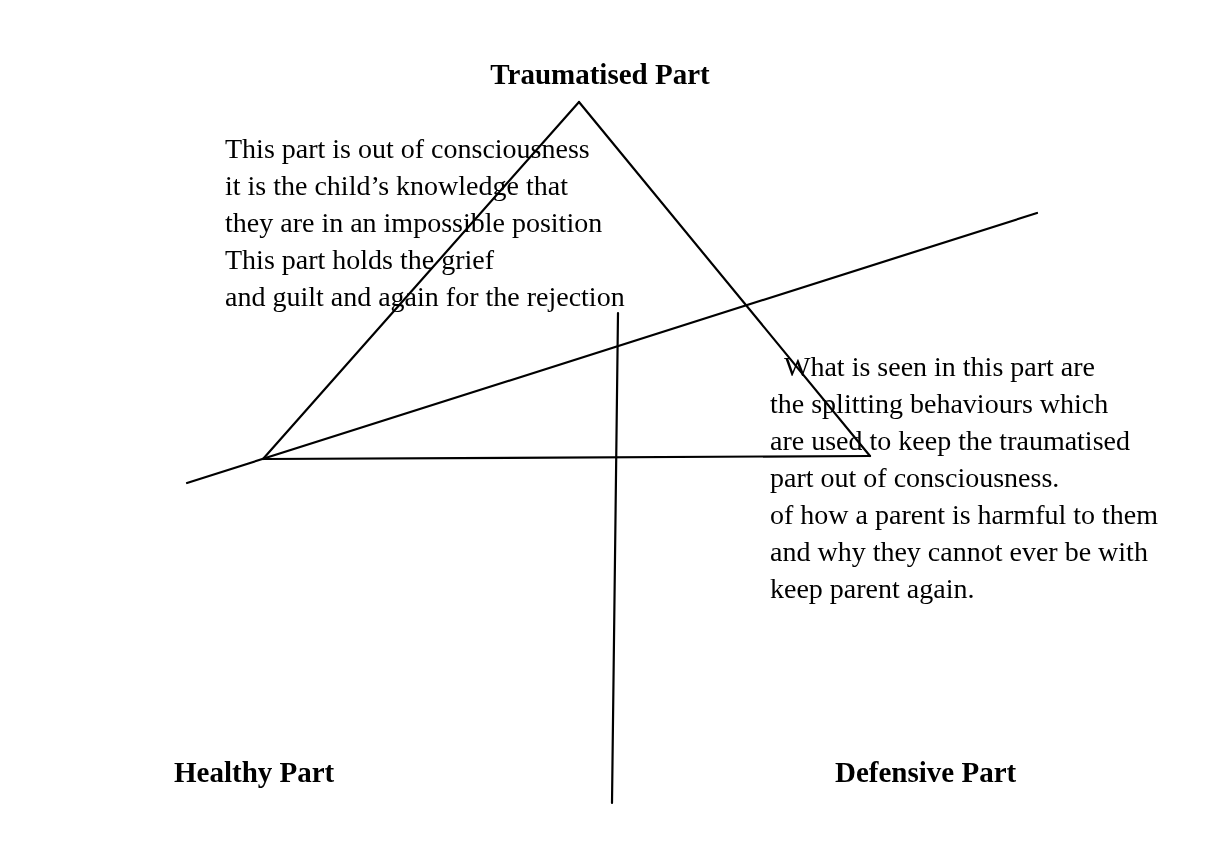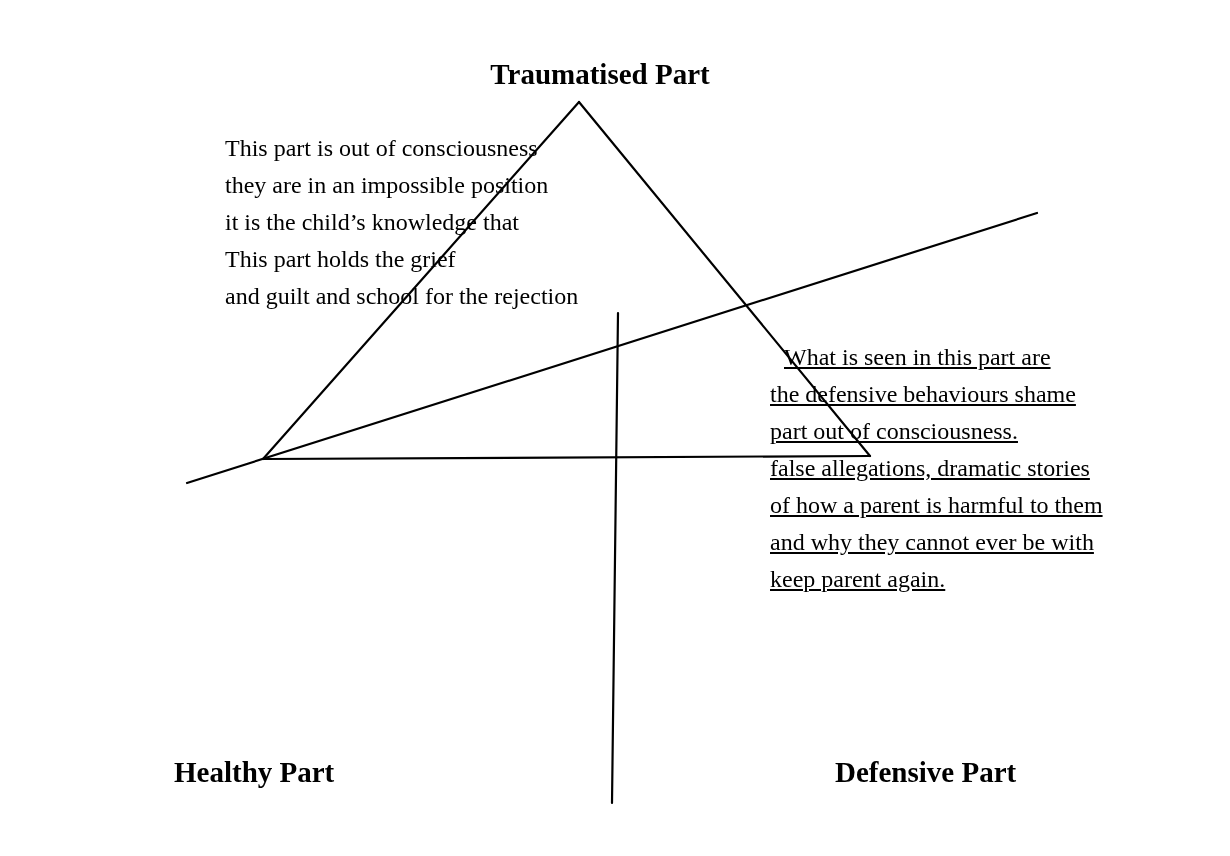--- a/index.html
+++ b/index.html
@@ -21,59 +21,59 @@
     position: absolute;
     font-weight: bold;
     font-size: 29px;
     white-space: nowrap;
   }
   .title { left: 430px; top: 58px; width: 340px; text-align: center; }
   .healthy-label { left: 174px; top: 756px; }
   .defensive-label { left: 835px; top: 756px; }
   .tblock {
     position: absolute;
-    font-size: 24px;
+    font-size: 28px;
     line-height: 37px;
     white-space: nowrap;
   }
   .tblock .tline { height: 37px; }
   .block-traumatised { left: 225px; top: 130px; }
   .block-healthy { left: 222px; top: 498px; }
   .block-healthy .tline:not(:first-child) { padding-left: 9px; }
-  .block-defensive { left: 770px; top: 339px; text-decoration: underline; }
+  .block-defensive { left: 770px; top: 348px; }
   .block-defensive .tline.first { padding-left: 14px; }
 </style>
 </head>
 <body>
 
 <div class="canvas">
 
   <svg class="lines-svg" viewBox="0 0 1230 856" xmlns="http://www.w3.org/2000/svg">
       <line x1="579" y1="102" x2="263" y2="459" stroke="#000000" stroke-width="2.2" stroke-linecap="round"></line>
       <line x1="579" y1="102" x2="870" y2="456" stroke="#000000" stroke-width="2.2" stroke-linecap="round"></line>
       <line x1="263" y1="459" x2="870" y2="456" stroke="#000000" stroke-width="2.2" stroke-linecap="round"></line>
       <line x1="187" y1="483" x2="1037" y2="213" stroke="#000000" stroke-width="2.2" stroke-linecap="round"></line>
       <line x1="618" y1="313" x2="612" y2="803" stroke="#000000" stroke-width="2.2" stroke-linecap="round"></line>
     </svg>
 
   <div class="heading title">Traumatised Part</div>
 
   <div class="tblock block-traumatised">
     <div class="tline">This part is out of consciousness</div>
+    <div class="tline">it is the child’s knowledge that</div>
     <div class="tline">they are in an impossible position</div>
-    <div class="tline">it is the child’s knowledge that</div>
     <div class="tline">This part holds the grief</div>
-    <div class="tline">and guilt and school for the rejection</div>
+    <div class="tline">and guilt and again for the rejection</div>
   </div>
 
   <div class="tblock block-defensive">
     <div class="tline first">What is seen in this part are</div>
-    <div class="tline">the defensive behaviours shame</div>
+    <div class="tline">the splitting behaviours which</div>
+    <div class="tline">are used to keep the traumatised</div>
     <div class="tline">part out of consciousness.</div>
-    <div class="tline">false allegations, dramatic stories</div>
     <div class="tline">of how a parent is harmful to them</div>
     <div class="tline">and why they cannot ever be with</div>
     <div class="tline">keep parent again.</div>
   </div>
 
 
   <div class="heading healthy-label">Healthy Part</div>
 
   <div class="heading defensive-label">Defensive Part</div>
 

